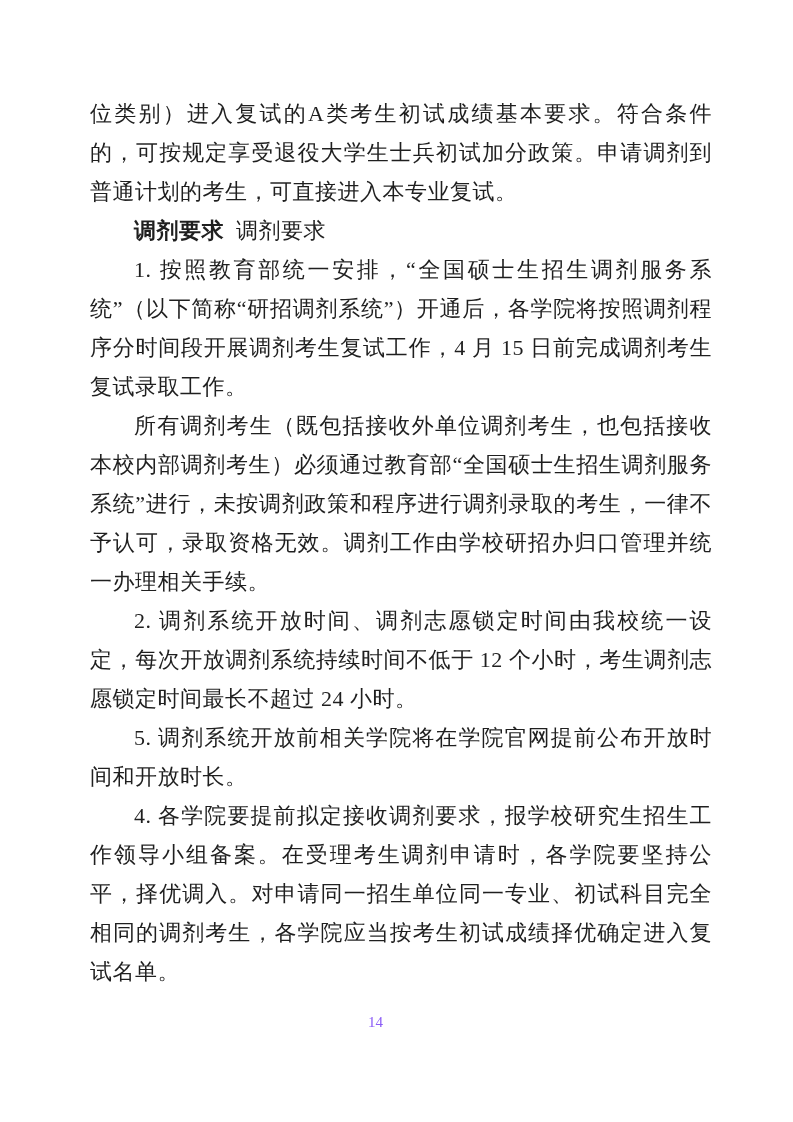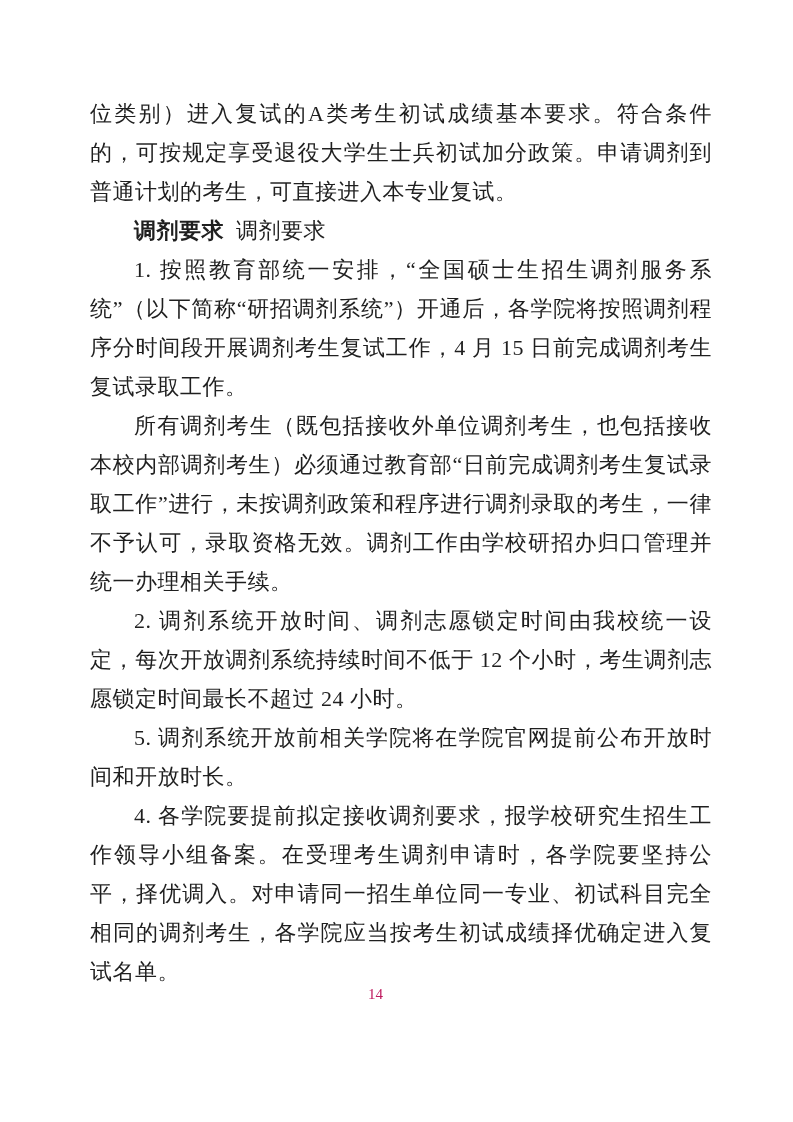--- a/index.html
+++ b/index.html
@@ -39,43 +39,43 @@
     font-weight: bold;
   }
   .para.heading .heading-title {
     margin-left: 0.55em;
     font-weight: normal;
   }
   .footer {
     position: absolute;
     left: 0;
     right: 0;
-    top: 984px;
+    top: 1012px;
     text-align: center;
     font-size: 15px;
     line-height: 20px;
     letter-spacing: 0;
-    color: #be185d;
+    color: #8b5cf6;
     font-family: "Liberation Serif", "DejaVu Serif", serif;
   }
 </style>
 </head>
 <body>
 
 <div class="page">
 
   <div class="doc-body">
 
     <p class="para no-indent">位类别）进入复试的A类考生初试成绩基本要求。符合条件的，可按规定享受退役大学生士兵初试加分政策。申请调剂到普通计划的考生，可直接进入本专业复试。</p>
 
     <p class="para heading"><span class="heading-number">调剂要求</span><span class="heading-title">调剂要求</span></p>
 
     <p class="para">1. 按照教育部统一安排，“全国硕士生招生调剂服务系统”（以下简称“研招调剂系统”）开通后，各学院将按照调剂程序分时间段开展调剂考生复试工作，4 月 15 日前完成调剂考生复试录取工作。</p>
 
-    <p class="para">所有调剂考生（既包括接收外单位调剂考生，也包括接收本校内部调剂考生）必须通过教育部“日前完成调剂考生复试录取工作”进行，未按调剂政策和程序进行调剂录取的考生，一律不予认可，录取资格无效。调剂工作由学校研招办归口管理并统一办理相关手续。</p>
+    <p class="para">所有调剂考生（既包括接收外单位调剂考生，也包括接收本校内部调剂考生）必须通过教育部“全国硕士生招生调剂服务系统”进行，未按调剂政策和程序进行调剂录取的考生，一律不予认可，录取资格无效。调剂工作由学校研招办归口管理并统一办理相关手续。</p>
 
     <p class="para">2. 调剂系统开放时间、调剂志愿锁定时间由我校统一设定，每次开放调剂系统持续时间不低于 12 个小时，考生调剂志愿锁定时间最长不超过 24 小时。</p>
 
     <p class="para">5. 调剂系统开放前相关学院将在学院官网提前公布开放时间和开放时长。</p>
 
     <p class="para">4. 各学院要提前拟定接收调剂要求，报学校研究生招生工作领导小组备案。在受理考生调剂申请时，各学院要坚持公平，择优调入。对申请同一招生单位同一专业、初试科目完全相同的调剂考生，各学院应当按考生初试成绩择优确定进入复试名单。</p>
 
   </div>
 
   <div class="footer">

